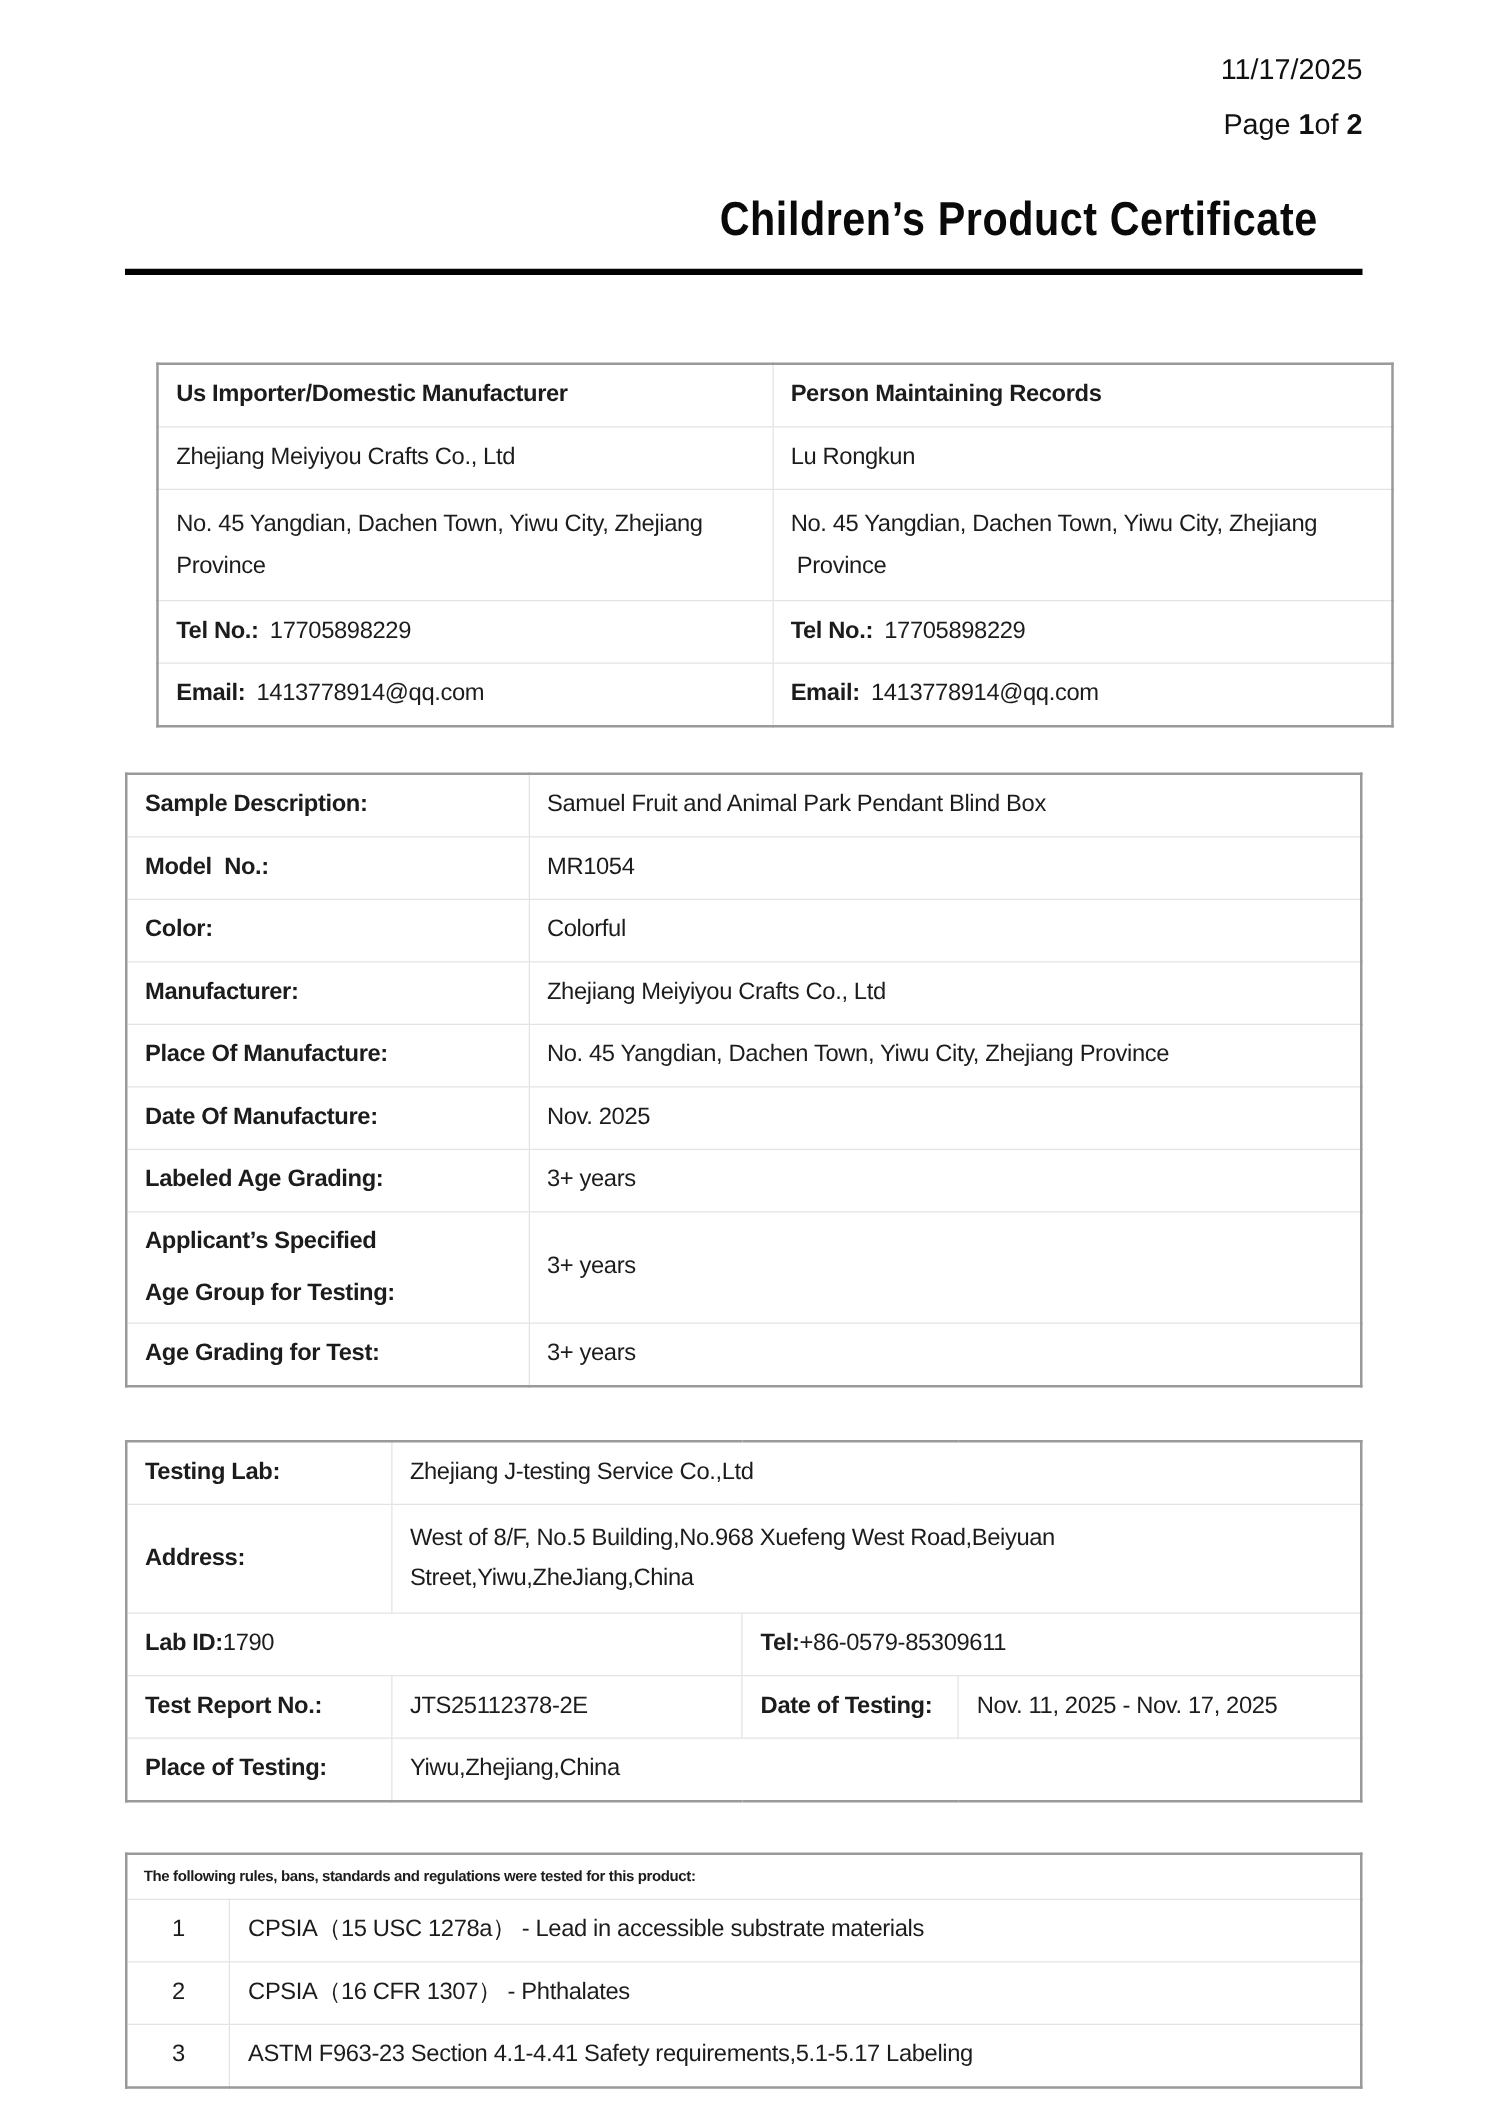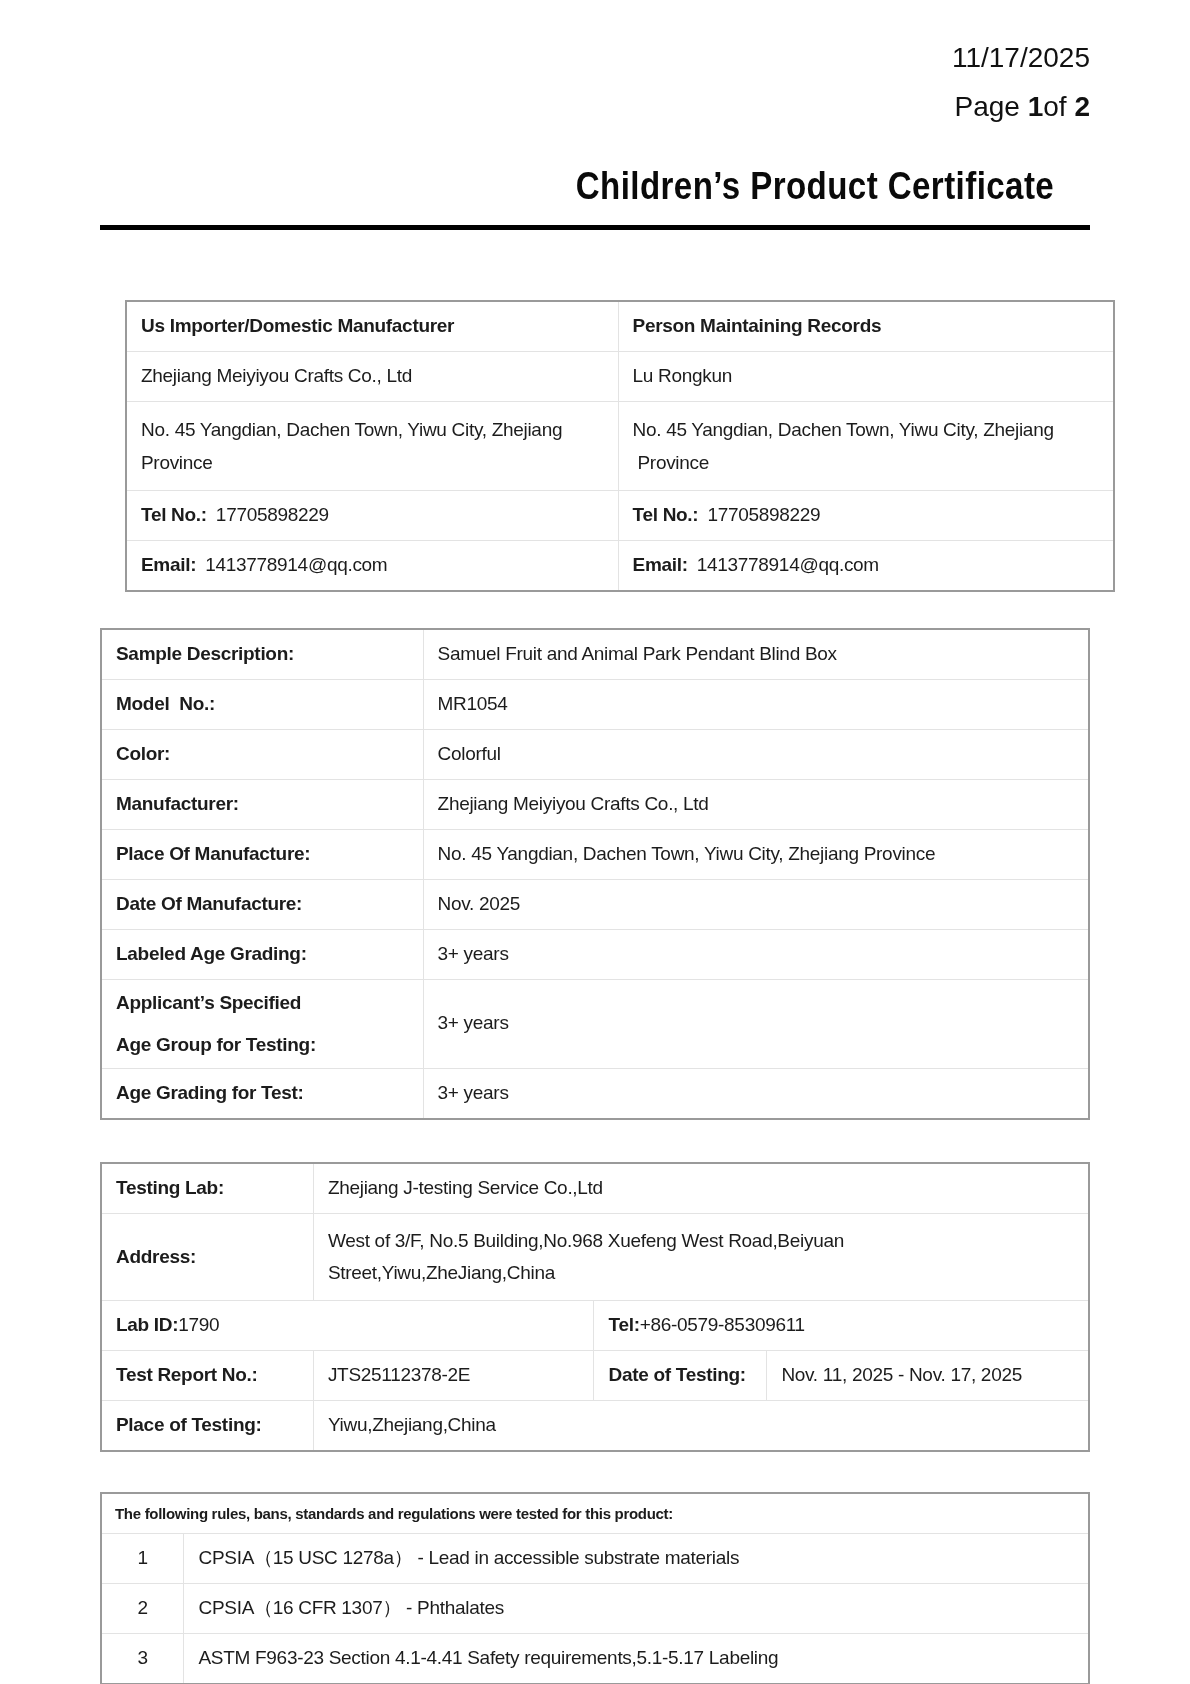--- a/index.html
+++ b/index.html
@@ -3,21 +3,21 @@
 <meta charset="utf-8">
 <style>
   html,body{margin:0;padding:0;}
   body{
     width:1190px;height:1684px;background:#ffffff;color:#1c1c1c;
     font-family:"Liberation Sans","DejaVu Sans",sans-serif;
     overflow:hidden;position:relative;
   }
   .page{padding:42px 100px 0 100px;}
 
-  .meta{text-align:right;font-size:28px;color:#111;}
+  .meta{text-align:right;font-size:23px;color:#111;}
   .meta .date-line{margin-bottom:17px;}
   .meta b{font-weight:700;}
 
   .title{
     text-align:right;font-size:38px;font-weight:700;color:#0a0a0a;
     margin:42px 0 0 0;white-space:nowrap;
   }
   .title .cond{display:inline-block;transform:scaleX(0.87);transform-origin:center;letter-spacing:0.5px;}
 
   .rule{height:5px;background:#000;margin-top:17px;}
@@ -40,21 +40,21 @@
   table.importer td.addr{line-height:1.75;}
 
   table.product{margin-top:36px;}
   table.product td.lab{font-weight:700;}
   table.product tr.tall td.lab{line-height:2.2;padding-top:2px;padding-bottom:2px;}
 
   table.lab{margin-top:42px;padding-left:28px;}
   table.lab td.addr{line-height:1.7;}
 
   table.regs{margin-top:40px;}
-  table.regs td.hdr{font-size:15px;font-weight:700;padding:9px 13px;}
+  table.regs td.hdr{font-size:12px;font-weight:700;padding:9px 13px;}
   table.regs td.num{text-align:center;padding-left:4px;padding-right:4px;}
 </style>
 </head>
 <body>
 
 <div class="page">
 
   <div class="meta">
     <div class="date-line">11/17/2025</div>
     <div class="page-line"><span>Page </span><b>1</b><span>of </span><b>2</b></div>
@@ -150,21 +150,21 @@
         <col style="width:17.5%">
         <col>
       </colgroup>
     <tbody>
       <tr>
         <td class="b">Testing Lab:</td>
         <td colspan="3">Zhejiang J-testing Service Co.,Ltd</td>
       </tr>
       <tr>
         <td class="b">Address:</td>
-        <td colspan="3" class="addr">West of 3/F, No.5 Building,No.968 Xuefeng West Road,Beiyuan
+        <td colspan="3" class="addr">West of 8/F, No.5 Building,No.968 Xuefeng West Road,Beiyuan
 Street,Yiwu,ZheJiang,China</td>
       </tr>
       <tr>
         <td colspan="2"><span class="b">Lab ID:</span><span>1790</span></td>
         <td colspan="2"><span class="b">Tel:</span><span>+86-0579-85309611</span></td>
       </tr>
       <tr>
         <td class="b">Test Report No.:</td>
         <td>JTS25112378-2E</td>
         <td class="b">Date of Testing:</td>

